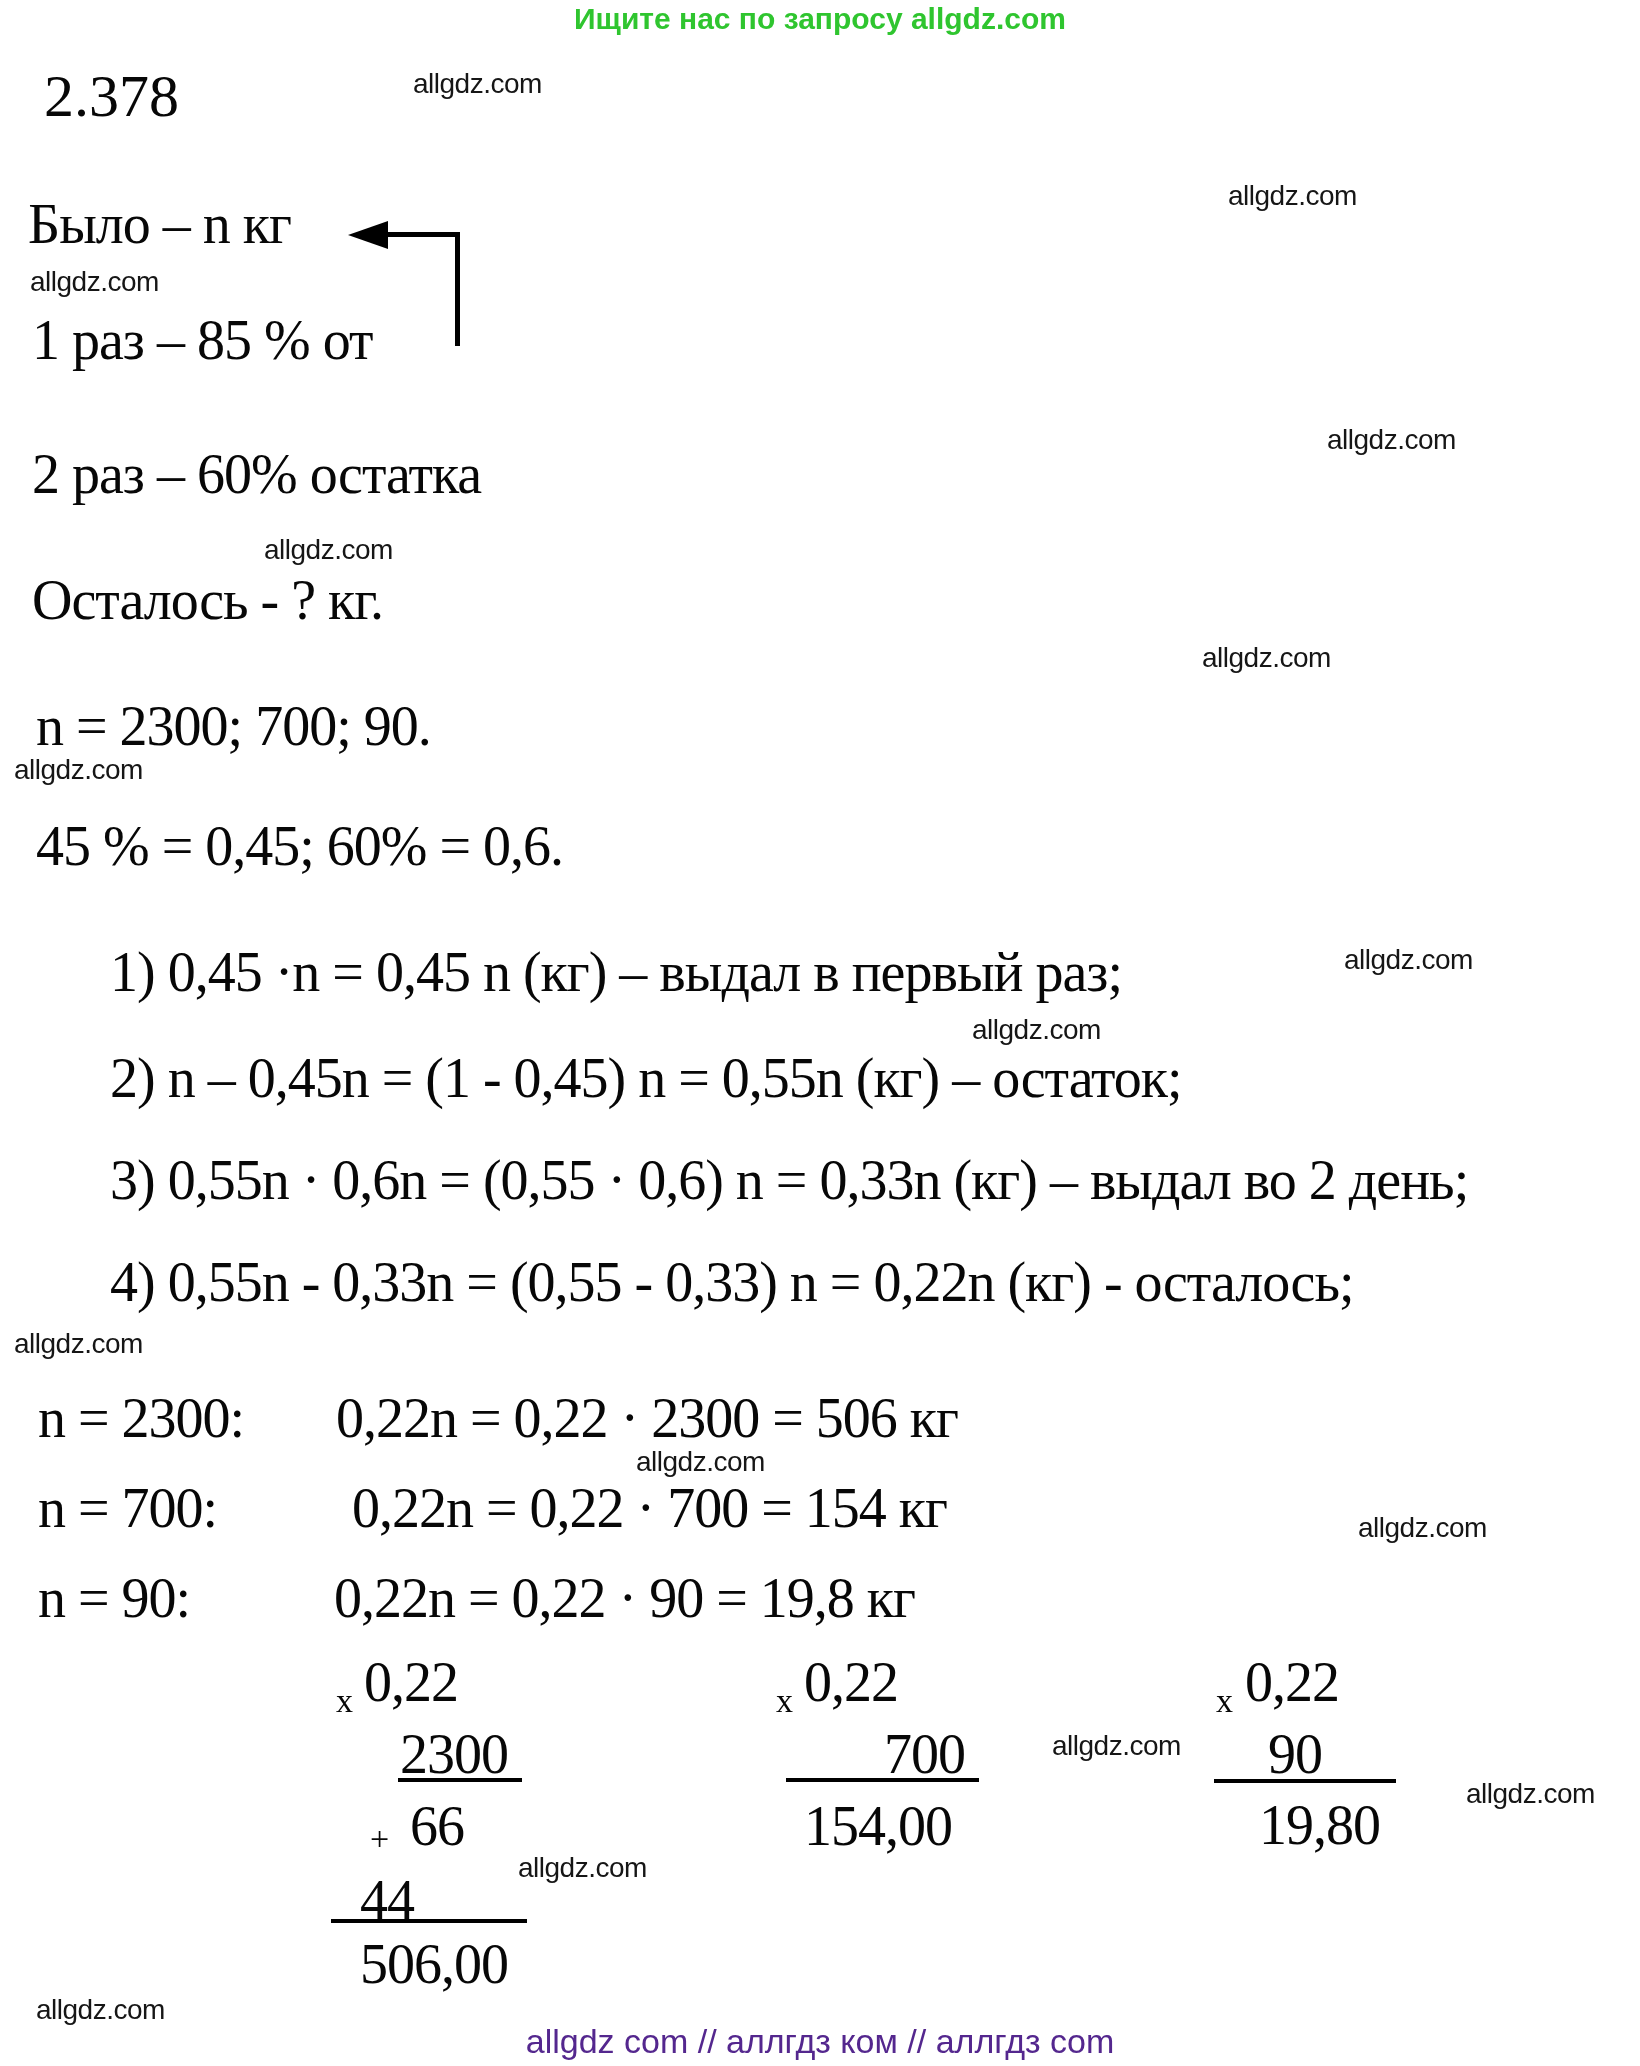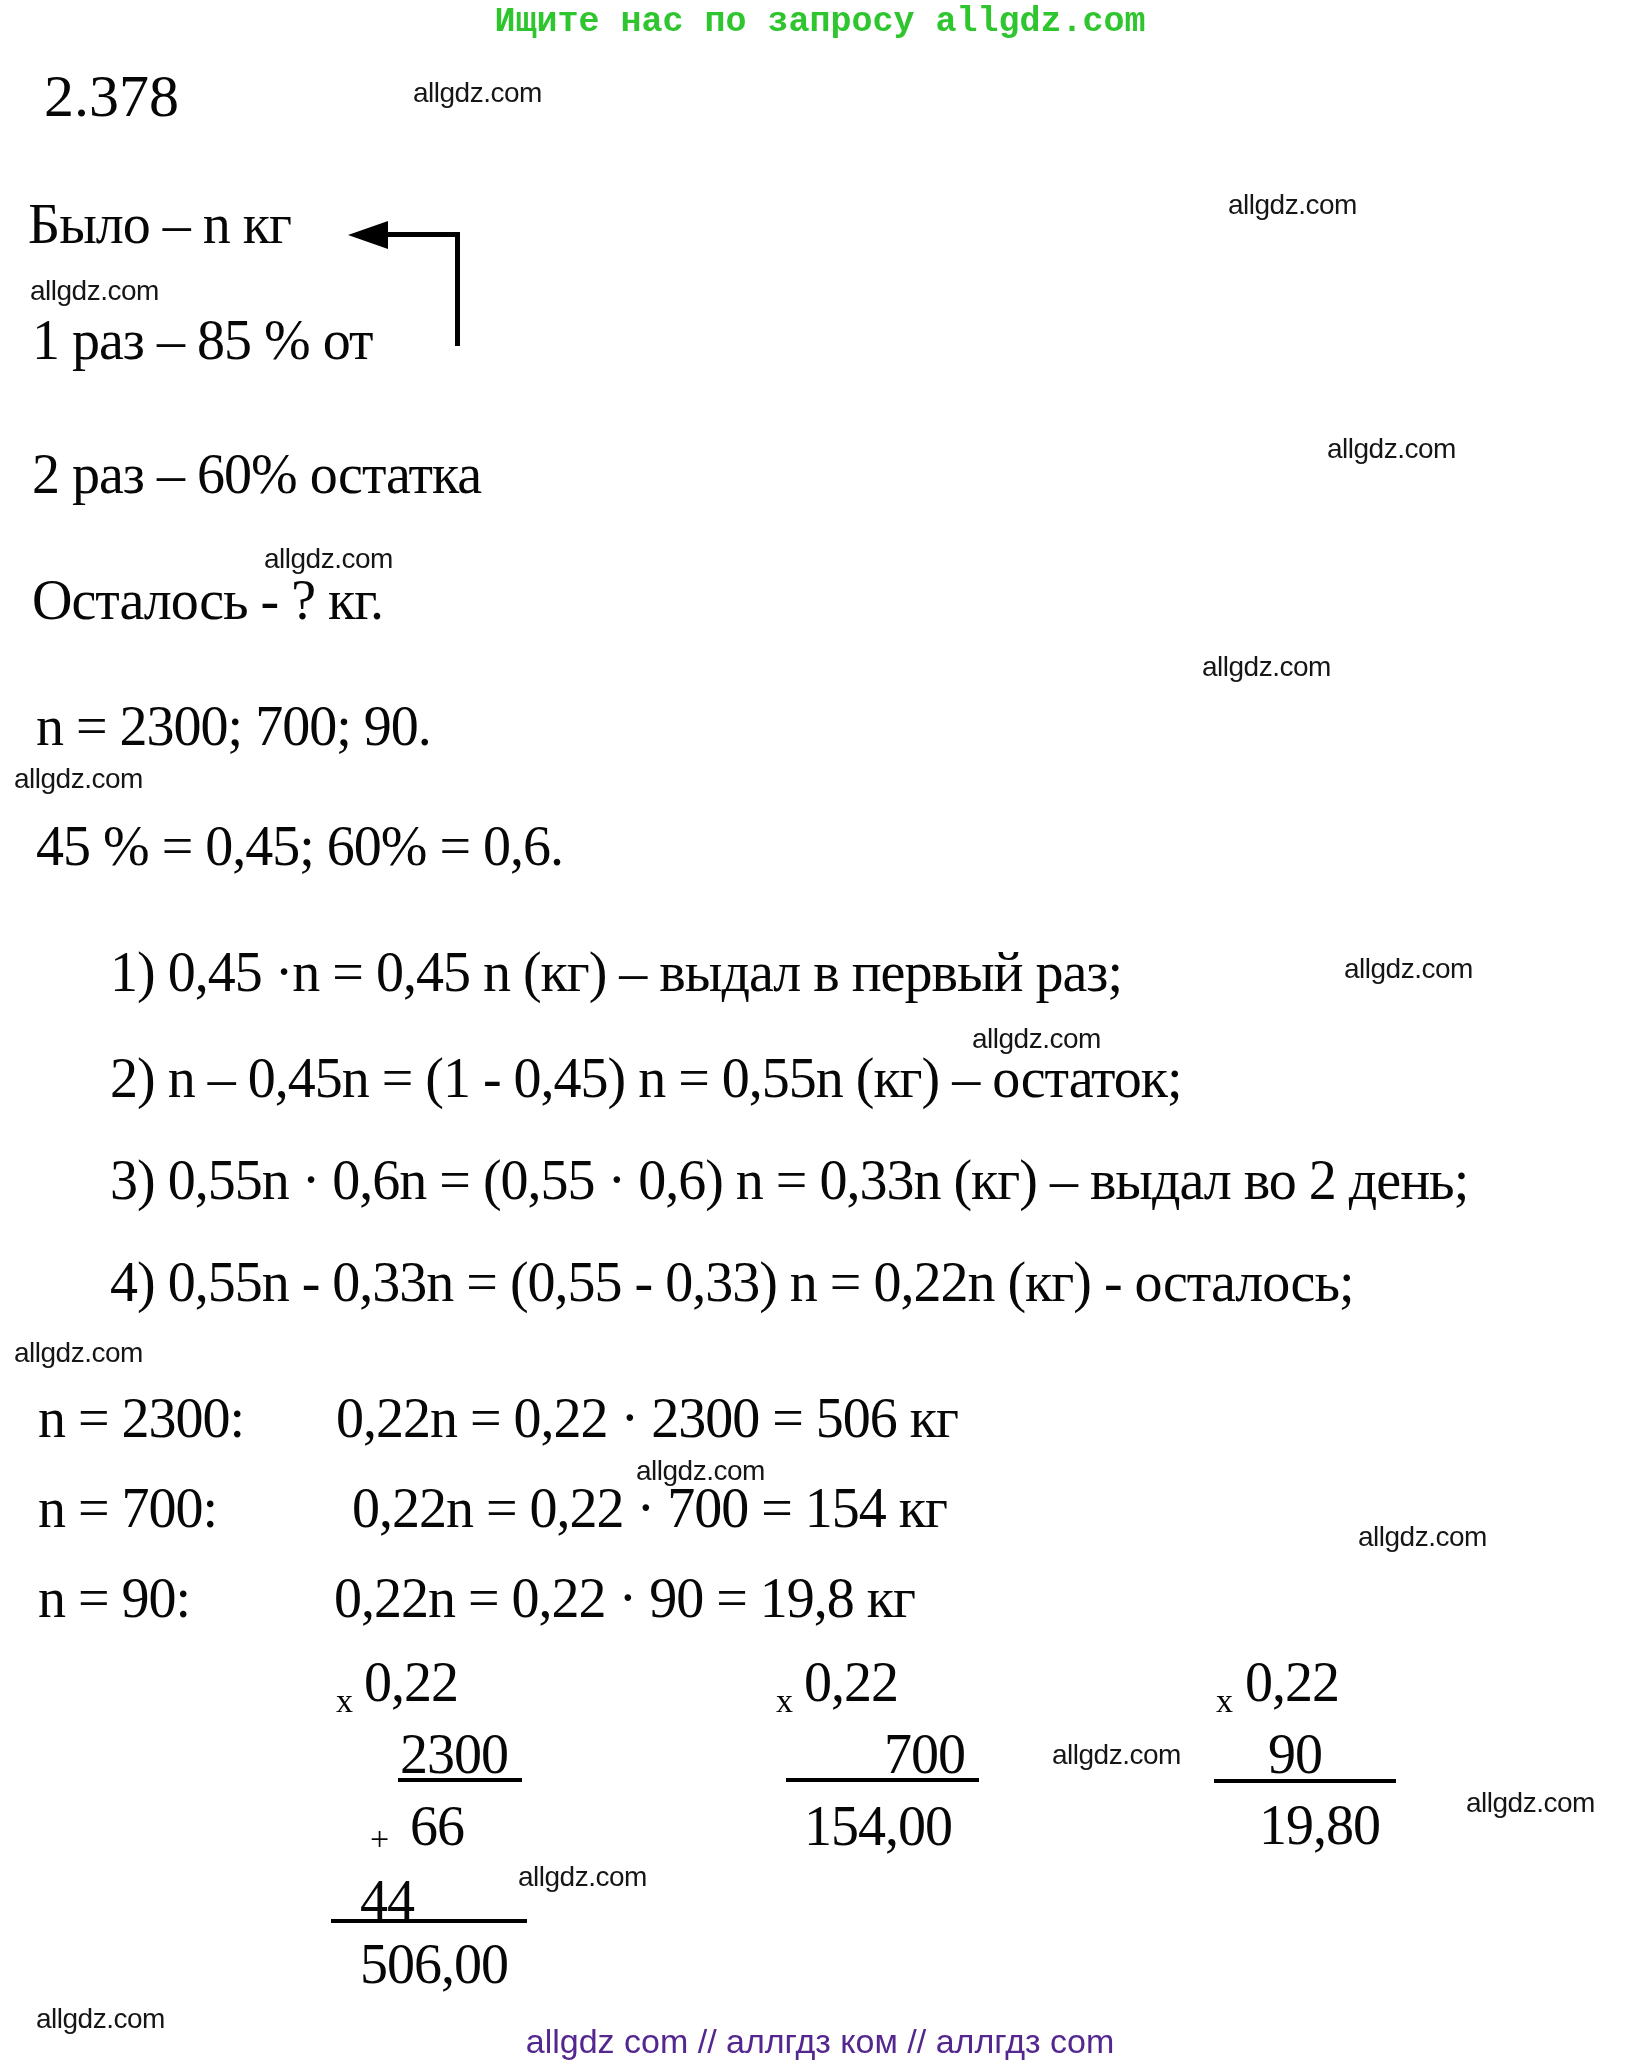--- a/index.html
+++ b/index.html
@@ -1,24 +1,24 @@
 <!DOCTYPE html>
 <html><head>
 <meta charset="utf-8">
 <style>
   html,body{margin:0;padding:0;background:#ffffff;}
   .page{position:relative;width:1640px;height:2066px;background:#ffffff;overflow:hidden;
         font-family:"Liberation Serif","DejaVu Serif",serif;color:#070707;}
   .serif{position:absolute;font-family:"Liberation Serif","DejaVu Serif",serif;
          font-size:56px;letter-spacing:-1px;white-space:nowrap;color:#070707;text-align:center;}
   .wm{position:absolute;font-family:"Liberation Sans","DejaVu Sans",sans-serif;
-      font-size:28px;letter-spacing:-0.5px;color:#161616;white-space:nowrap;margin-top:9px;}
+      font-size:28px;letter-spacing:-0.5px;color:#161616;white-space:nowrap;}
   .promo{position:absolute;top:2px;left:0;width:100%;text-align:center;
-         font-family:Liberation Mono, monospace;font-weight:600;
-         font-size:35px;}
+         font-family:Liberation Sans, sans-serif;font-weight:600;
+         font-size:30px;}
   .problem-number{position:absolute;left:44px;top:62px;font-family:"Liberation Serif","DejaVu Serif",serif;
          font-weight:normal;font-size:60px;letter-spacing:0;}
   .footer-line{position:absolute;top:2022px;left:0;width:100%;text-align:center;
          font-family:"Liberation Sans","DejaVu Sans",sans-serif;font-size:34px;}
   .hline{position:absolute;background:#000;height:4px;}
   .mult-sign{position:absolute;font-family:"Liberation Serif","DejaVu Serif",serif;
          font-size:34px;color:#070707;}
   .arrow-shaft-h{position:absolute;left:384px;top:232px;width:76px;height:5px;background:#000;}
   .arrow-shaft-v{position:absolute;left:455px;top:232px;width:5px;height:114px;background:#000;}
   .arrow-head{position:absolute;left:348px;top:221px;width:0;height:0;

